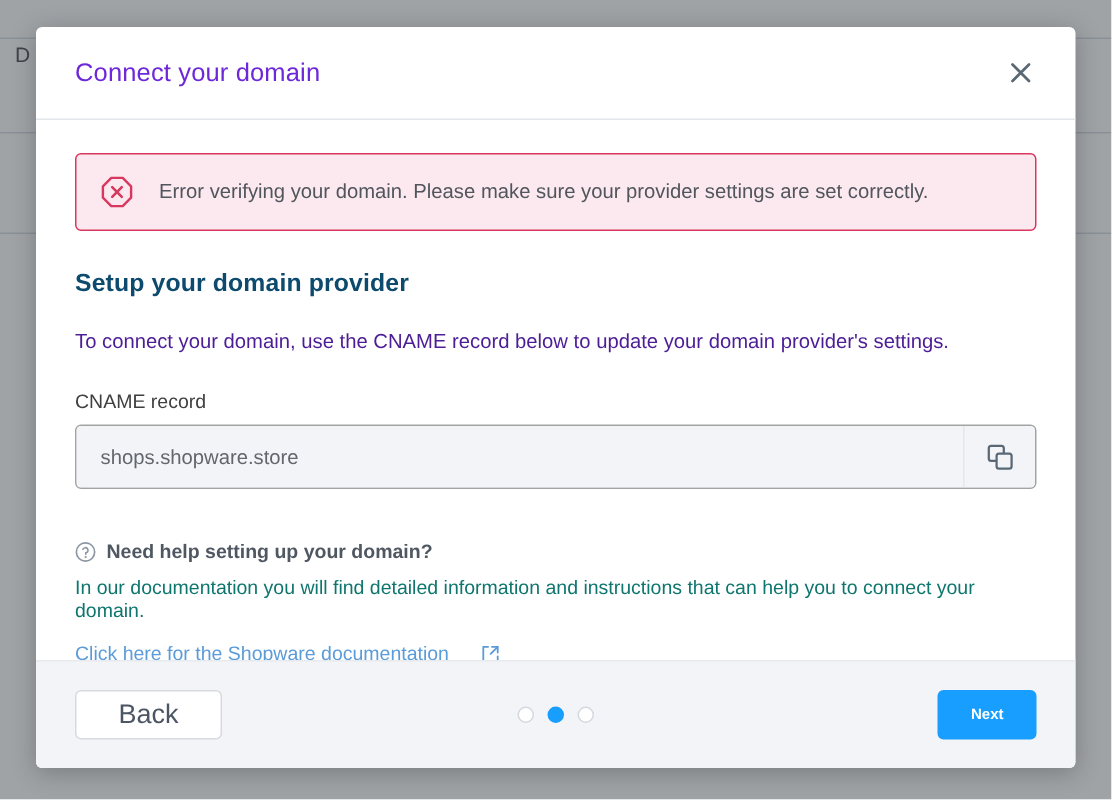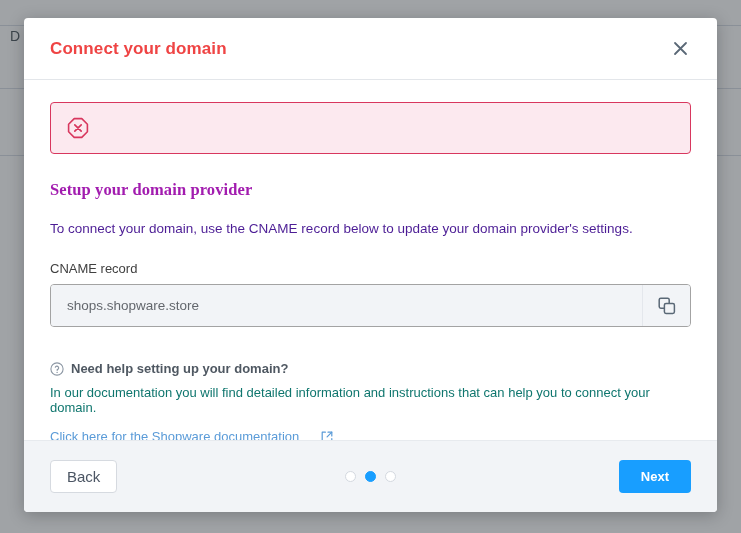--- a/index.html
+++ b/index.html
@@ -64,22 +64,22 @@
     height: 62px;
     flex: 0 0 62px;
     border-bottom: 1px solid #e3e6ea;
     display: flex;
     align-items: center;
     padding: 0 24px 0 26px;
     box-sizing: border-box;
   }
   .modal-title {
     font-size: 17px;
-    color: #ef4444;
-    font-weight: 700;
+    color: #6d28d9;
+    font-weight: 400;
     flex: 1;
     letter-spacing: .1px;
   }
   .close-btn {
     width: 26px;
     height: 26px;
     display: flex;
     align-items: center;
     justify-content: center;
     cursor: pointer;
@@ -118,23 +118,22 @@
     font-size: 13.5px;
     color: #51555c;
     line-height: 1.3;
   }
 
   
   .section-heading {
     margin: 26px 0 0 0;
     font-size: 16.5px;
     font-weight: 700;
-    color: #a21caf;
+    color: #0c4a6e;
     letter-spacing: .1px;
-    font-family: Liberation Serif, serif;
   }
   .section-desc {
     margin: 21px 0 0 0;
     font-size: 13.5px;
     color: #4c1d95;
   }
 
   
   .field-label {
     margin: 25px 0 8px 0;
@@ -221,23 +220,23 @@
     align-items: center;
     padding: 0 26px;
     box-sizing: border-box;
     position: relative;
   }
   .btn-back {
     background: #ffffff;
     border: 1px solid #d6dae0;
     border-radius: 4px;
     color: #4b5563;
-    font-size: 15px;
+    font-size: 18px;
     font-family: "Liberation Sans", sans-serif;
-    padding: 0 16px;
+    padding: 0 28px;
     height: 33px;
     cursor: pointer;
   }
   .step-dots {
     position: absolute;
     left: 0;
     right: 0;
     display: flex;
     justify-content: center;
     align-items: center;
@@ -257,21 +256,21 @@
   .step-dot.active {
     background: #189eff;
     border-color: #189eff;
   }
   .btn-next {
     margin-left: auto;
     background: #189eff;
     border: none;
     border-radius: 4px;
     color: #ffffff;
-    font-size: 13px;
+    font-size: 10px;
     font-weight: 700;
     font-family: "Liberation Sans", sans-serif;
     padding: 0 22px;
     height: 33px;
     cursor: pointer;
   }
 </style>
 </head>
 <body>
 
@@ -299,20 +298,21 @@
 
   <div class="modal-body">
 
     <div class="alert-error">
       <span class="alert-icon">
         <svg width="22" height="22" viewBox="0 0 22 22">
           <polygon points="7.2,1.6 14.8,1.6 20.4,7.2 20.4,14.8 14.8,20.4 7.2,20.4 1.6,14.8 1.6,7.2" fill="none" stroke="#d8375e" stroke-width="1.6" stroke-linejoin="round"></polygon>
           <path d="M7.8 7.8 L14.2 14.2 M14.2 7.8 L7.8 14.2" stroke="#d8375e" stroke-width="1.7" fill="none" stroke-linecap="round"></path>
         </svg>
       </span>
+      <span class="alert-text">Error verifying your domain. Please make sure your provider settings are set correctly.</span>
     </div>
 
     <h2 class="section-heading">Setup your domain provider</h2>
     <p class="section-desc">To connect your domain, use the CNAME record below to update your domain provider's settings.</p>
 
     <div class="field-label">CNAME record</div>
     <div class="field-row">
       <div class="field-value">shops.shopware.store</div>
       <button class="copy-btn">
         <span>

